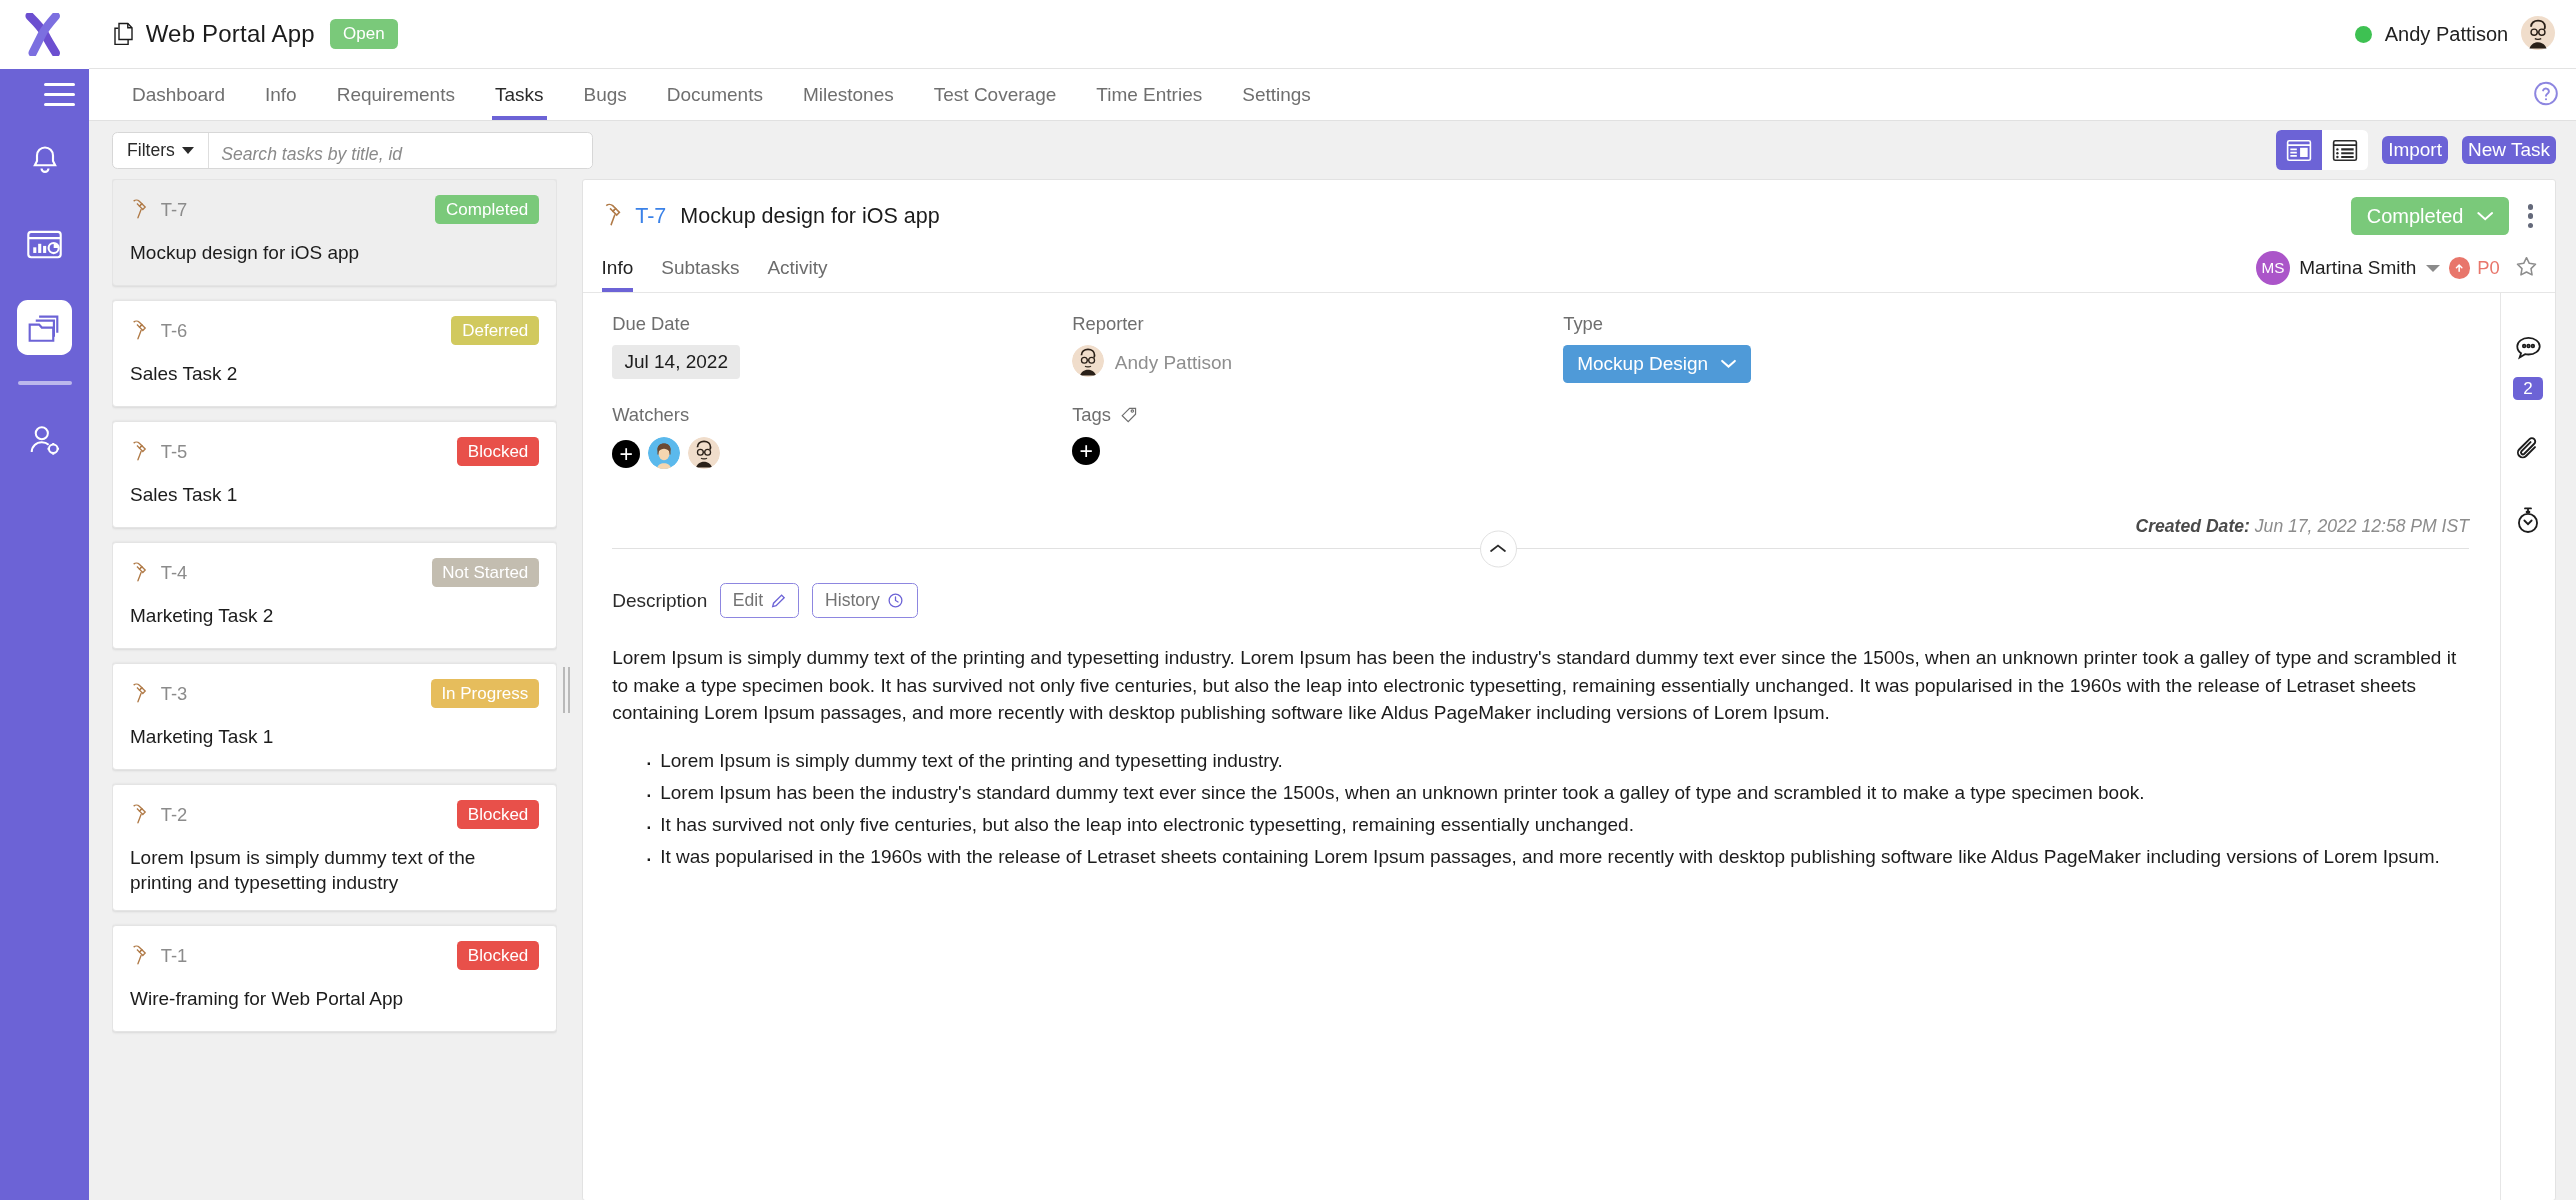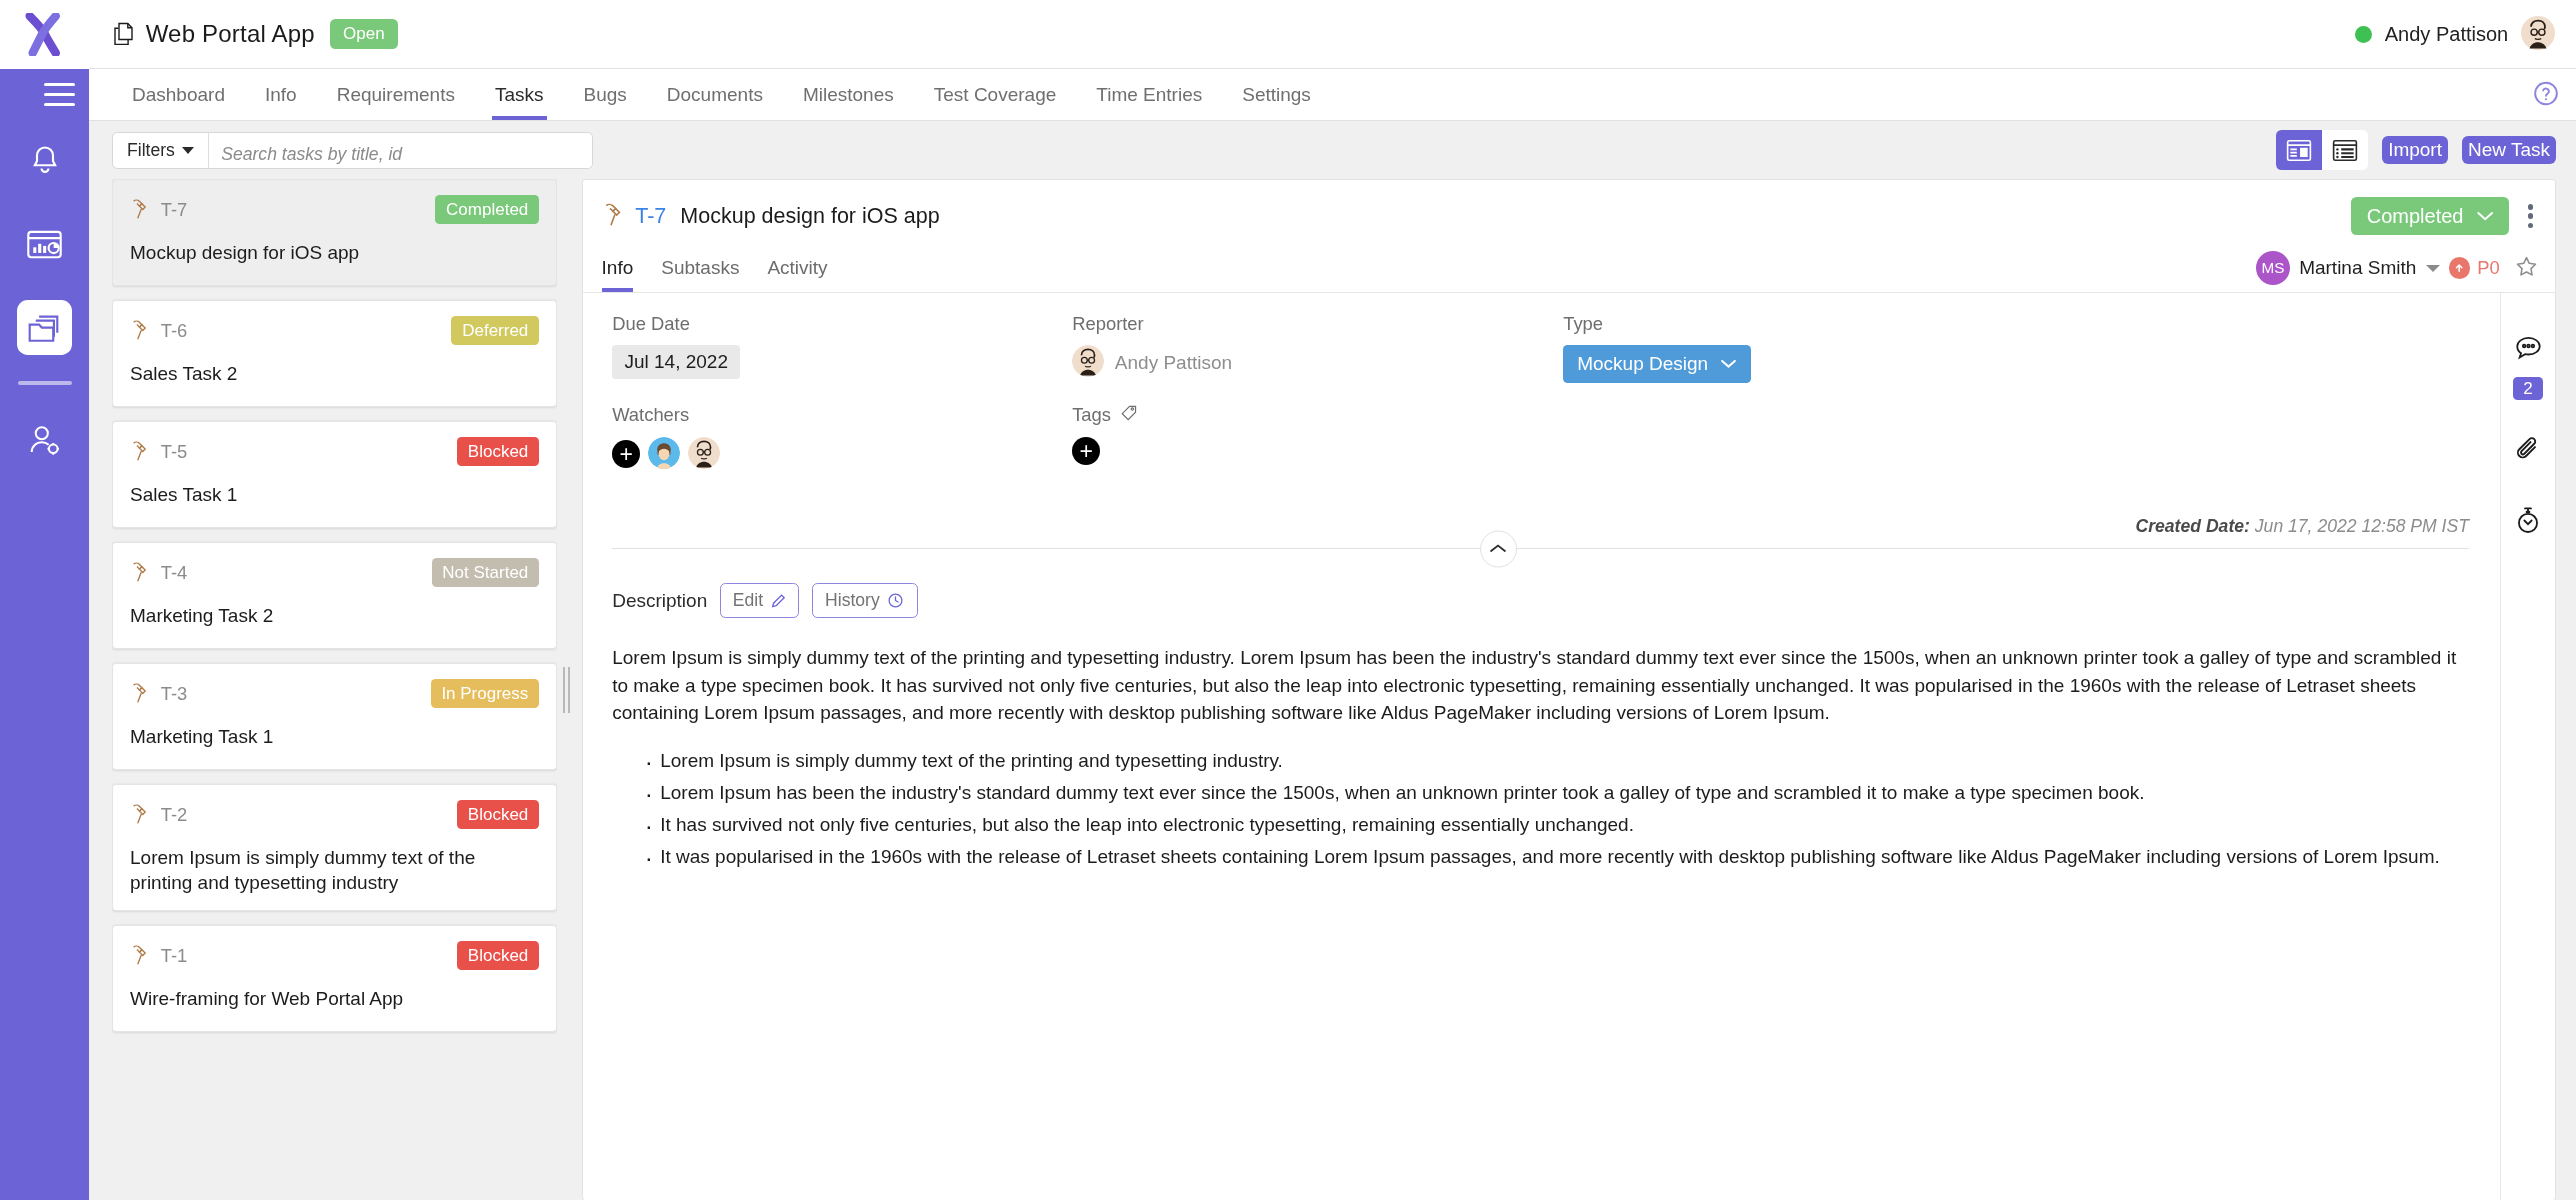--- a/index.html
+++ b/index.html
@@ -184,21 +184,21 @@
   }
   .avatar-img { width:32px;height:32px;border-radius:50%; flex:0 0 32px; }
   #reporter-row { display:flex; align-items:center; gap:10.7px; }
   #reporter-name { font-size:19px; color:#8e8e8e; }
   #watchers-row { display:flex; align-items:center; gap:7.7px; }
   .plus-circle {
     width:28px;height:28px;border-radius:50%;background:#000;color:#fff;
     display:flex;align-items:center;justify-content:center;font-size:23px;line-height:0;cursor:pointer;
     flex:0 0 28px;
   }
-  #tags-label { display:flex; align-items:flex-start; gap:7.7px; }
+  #tags-label { display:flex; align-items:center; gap:7.7px; }
 
   
   #meta-row { position:relative; margin-top: 23px; padding-bottom: 10.7px; border-bottom:0.8px solid #e1e1e1; }
   #created-date { text-align:right; font-size:17.6px; font-style:italic; color:#8c8c8c; }
   #created-date b { color:#4a4a4a; font-weight:bold; }
   #collapse-btn {
     position:absolute; left:calc(50% - 61px); bottom:-0.8px; transform:translateY(50%);
     width:37px;height:37px;border-radius:50%;background:#fff;border:0.8px solid #e1e1e1;
     display:flex;align-items:center;justify-content:center;cursor:pointer; z-index:2;
   }

